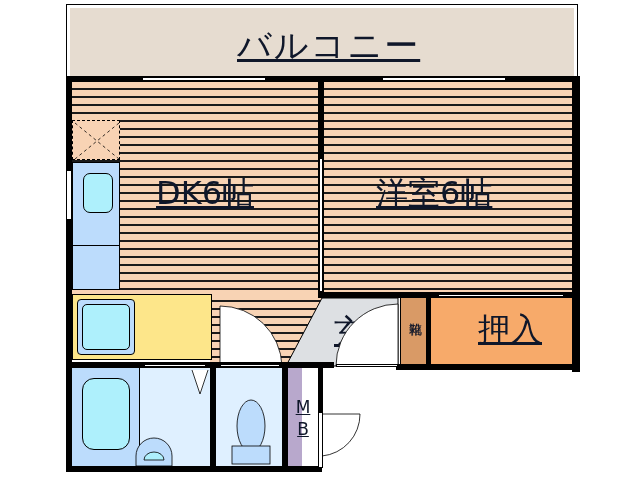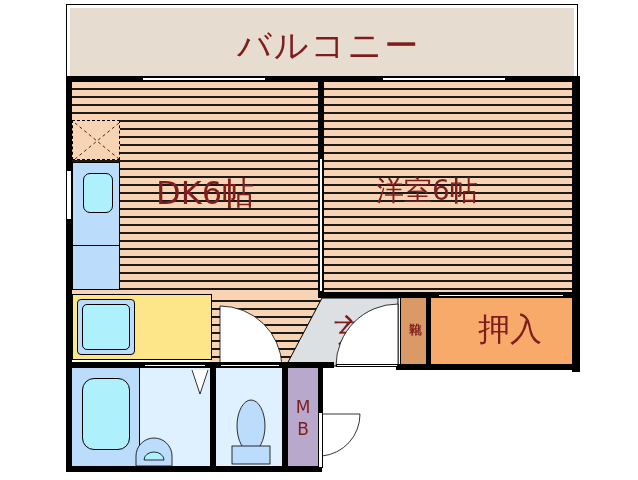--- a/index.html
+++ b/index.html
@@ -3,21 +3,21 @@
 <meta charset="utf-8">
 <style>
   html, body { margin:0; padding:0; background:#ffffff; }
   body { width:638px; height:480px; position:relative; overflow:hidden; font-family:"DejaVu Sans","Liberation Sans",sans-serif; }
   .abs { position:absolute; box-sizing:border-box; }
   .wall { position:absolute; background:#000; }
   .lined {
     background-color:#f8d3b4;
     background-image: repeating-linear-gradient(to bottom, transparent 0px, transparent 6.5px, #1a1a1a 6.5px, #1a1a1a 8px);
   }
-  .label { position:absolute; color:#7f1d1d; white-space:nowrap; }
+  .label { position:absolute; color:#0f172a; white-space:nowrap;text-decoration:underline; }
   svg { position:absolute; overflow:visible; }
 </style>
 </head>
 <body>
 
 <div class="abs" style="left:66px;top:4px;width:512px;height:78px;border:1.5px solid #000;background:#fff;">
   <div class="abs" style="left:3px;top:3px;right:3px;bottom:0;background:#e6dcd0;"></div>
   <div class="label" style="left:170px;top:18px;font-size:34px;letter-spacing:2px;">バルコニー</div>
 </div>
 
@@ -79,30 +79,30 @@
   </svg>
 </div>
 
 <div class="abs" style="left:216px;top:368px;width:68px;height:98px;background:#dff0ff;">
   <svg width="50" height="98" style="left:10px;top:0;">
     <ellipse cx="25" cy="58" rx="14" ry="26" fill="#bcdcfc" stroke="#000" stroke-width="0.8"></ellipse>
     <rect x="6" y="78" width="38" height="18" fill="#bcdcfc" stroke="#000" stroke-width="0.8"></rect>
   </svg>
 </div>
 
-<div class="abs" style="left:288px;top:368px;width:30px;height:100px;background:#b8a8cc;">
+<div class="abs" style="left:288px;top:368px;width:14px;height:100px;background:#b8a8cc;">
   <div class="label" style="left:6px;top:28px;font-size:17px;width:18px;white-space:normal;word-break:break-all;line-height:22px;text-align:center;">MB</div>
 </div>
 
 <svg width="50" height="50" style="left:320px;top:412px;">
   <path d="M2,2 L40,2 A42,42 0 0 1 2,44 Z" fill="#fff" stroke="#000" stroke-width="0.8"></path>
 </svg>
 
 <div class="label" style="left:156px;top:172px;font-size:32px;">DK6帖</div>
-<div class="label" style="left:376px;top:172px;font-size:28px;">洋室6帖</div>
+<div class="label" style="left:376px;top:172px;font-size:32px;">洋室6帖</div>
 
 <div class="wall" style="left:66px;top:76px;width:514px;height:6px;"></div>
 <div class="wall" style="left:66px;top:76px;width:6px;height:394px;"></div>
 <div class="wall" style="left:572px;top:76px;width:8px;height:296px;"></div>
 <div class="wall" style="left:318px;top:82px;width:6px;height:216px;"></div>
 <div class="wall" style="left:318px;top:292px;width:262px;height:6px;"></div>
 <div class="wall" style="left:396px;top:364px;width:184px;height:6px;"></div>
 <div class="wall" style="left:426px;top:294px;width:5px;height:72px;"></div>
 <div class="wall" style="left:66px;top:362px;width:268px;height:6px;"></div>
 <div class="wall" style="left:66px;top:466px;width:256px;height:6px;"></div>

